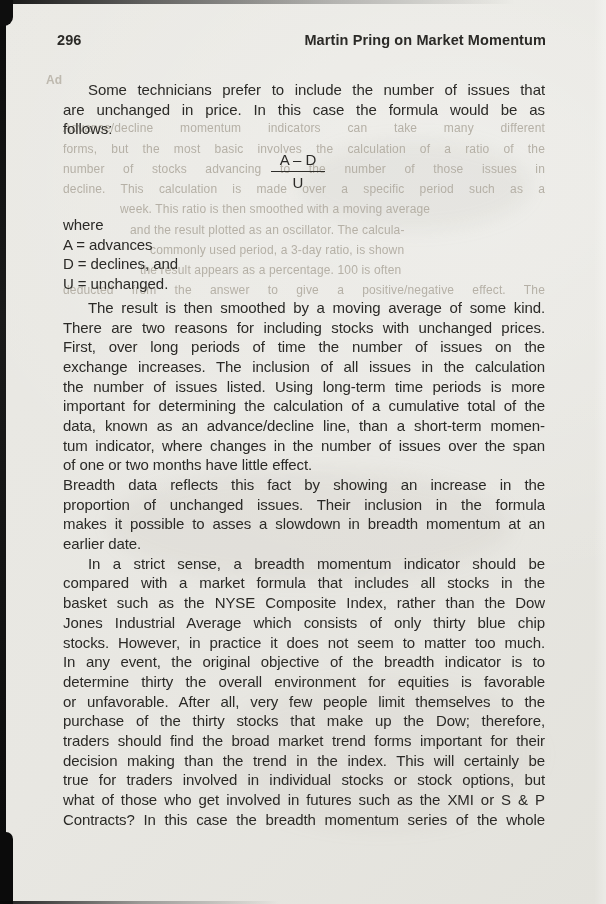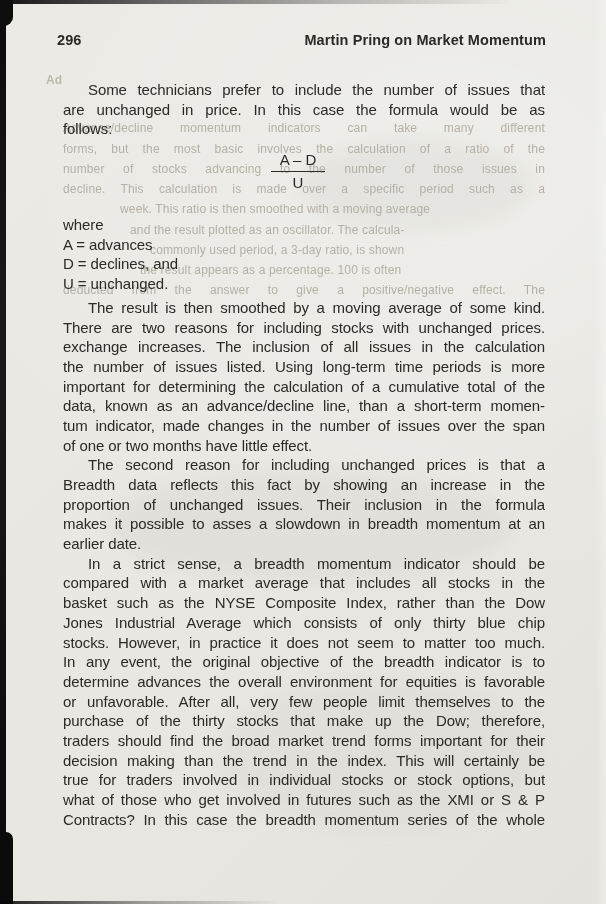--- a/index.html
+++ b/index.html
@@ -130,42 +130,42 @@
     <div class="defs">
         <div class="line last-left">where</div>
         <div class="line last-left">A = advances</div>
         <div class="line last-left">D = declines, and</div>
         <div class="line last-left">U = unchanged.</div>
       </div>
 
     <div class="para" style="margin-top:4px">
         <div class="line indent">The result is then smoothed by a moving average of some kind.</div>
         <div class="line">There are two reasons for including stocks with unchanged prices.</div>
+        <div class="line">First, over long periods of time the number of issues on the</div>
         <div class="line">exchange increases. The inclusion of all issues in the calculation</div>
         <div class="line">the number of issues listed. Using long-term time periods is more</div>
         <div class="line">important for determining the calculation of a cumulative total of the</div>
         <div class="line">data, known as an advance/decline line, than a short-term momen-</div>
-        <div class="line">tum indicator, made changes in the number of issues over the span</div>
+        <div class="line">tum indicator, where changes in the number of issues over the span</div>
         <div class="line last-left">of one or two months have little effect.</div>
       </div>
     <div class="para">
-        <div class="line indent">The second reason for including unchanged prices is that a</div>
         <div class="line">Breadth data reflects this fact by showing an increase in the</div>
         <div class="line">proportion of unchanged issues. Their inclusion in the formula</div>
         <div class="line">makes it possible to asses a slowdown in breadth momentum at an</div>
         <div class="line last-left">earlier date.</div>
       </div>
     <div class="para">
         <div class="line indent">In a strict sense, a breadth momentum indicator should be</div>
-        <div class="line">compared with a market average that includes all stocks in the</div>
+        <div class="line">compared with a market formula that includes all stocks in the</div>
         <div class="line">basket such as the NYSE Composite Index, rather than the Dow</div>
         <div class="line">Jones Industrial Average which consists of only thirty blue chip</div>
         <div class="line">stocks. However, in practice it does not seem to matter too much.</div>
         <div class="line">In any event, the original objective of the breadth indicator is to</div>
-        <div class="line">determine advances the overall environment for equities is favorable</div>
+        <div class="line">determine thirty the overall environment for equities is favorable</div>
         <div class="line">or unfavorable. After all, very few people limit themselves to the</div>
         <div class="line">purchase of the thirty stocks that make up the Dow; therefore,</div>
         <div class="line">traders should find the broad market trend forms important for their</div>
         <div class="line">decision making than the trend in the index. This will certainly be</div>
         <div class="line">true for traders involved in individual stocks or stock options, but</div>
         <div class="line">what of those who get involved in futures such as the XMI or S &amp; P</div>
         <div class="line">Contracts? In this case the breadth momentum series of the whole</div>
       </div>
   </div>
 

